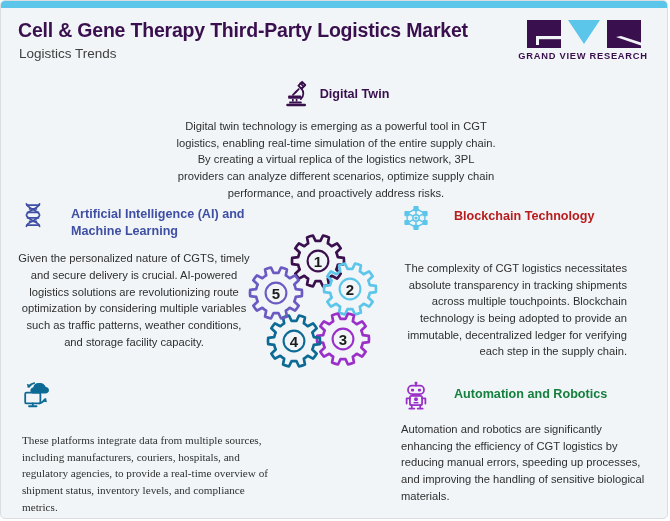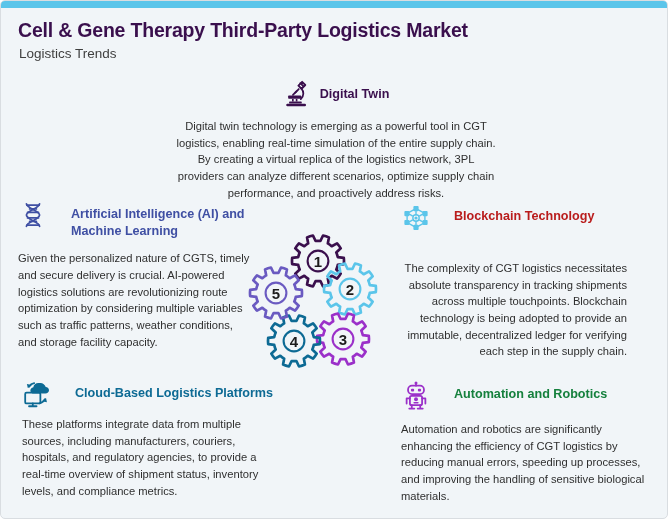--- a/index.html
+++ b/index.html
@@ -60,31 +60,31 @@
 
   
   #sec-digital-twin{left:175px;top:78px;width:320px;text-align:center;}
   #sec-digital-twin .sec-head{justify-content:center;align-items:center;gap:7px;}
   #sec-digital-twin .sec-title{color:#3a0f4d;padding-top:0;text-align:right;}
   #sec-digital-twin .sec-body{margin-top:9px;}
 
   
   #sec-ai{left:17px;top:200px;width:258px;}
   #sec-ai .sec-title{color:#3f4fa3;}
-  #sec-ai .sec-body{margin-top:11px;width:232px;}
+  #sec-ai .sec-body{margin-top:11px;width:232px;text-align:center;}
 
   
   #sec-blockchain{left:400px;top:202px;width:255px;}
   #sec-blockchain .sec-title{color:#b91c1c;}
   #sec-blockchain .sec-body{margin-top:27px;width:226px;text-align:right;}
 
   
   #sec-cloud{left:21px;top:379px;width:270px;}
   #sec-cloud .sec-title{color:#0d6a94;}
-  #sec-cloud .sec-body{margin-top:6px;width:250px;}
+  #sec-cloud .sec-body{margin-top:22px;width:250px;font-family:Liberation Serif, serif;}
 
   
   #sec-automation{left:400px;top:380px;width:255px;}
   #sec-automation .sec-title{color:#15803d;}
   #sec-automation .sec-body{margin-top:10px;width:244px;}
 
   
   #gear-cluster{position:absolute;left:245px;top:232px;width:132px;height:140px;}
   .gear-num{
     font-family:"Liberation Sans",sans-serif;
@@ -96,20 +96,31 @@
 <body>
 
 <div id="infographic">
 
   <div id="top-accent"></div>
 
   <div id="header">
     <div id="page-title">Cell &amp; Gene Therapy Third-Party Logistics Market</div>
     <div id="page-subtitle">Logistics Trends</div>
 
+    <div id="logo">
+      <svg id="logo-mark" viewBox="0 0 114 28">
+        <rect x="0" y="0" width="34" height="28" fill="#3a0f4d"></rect>
+        <rect x="9" y="16" width="25" height="3.2" fill="#f1f5f8"></rect>
+        <rect x="9" y="16" width="3" height="9" fill="#f1f5f8"></rect>
+        <polygon points="41,0 73,0 57,24" fill="#5bc5ea"></polygon>
+        <rect x="80" y="0" width="34" height="28" fill="#3a0f4d"></rect>
+        <polygon points="89,17 114,25.5 114,22.5 94,16" fill="#f1f5f8"></polygon>
+      </svg>
+      <div id="logo-text">GRAND VIEW RESEARCH</div>
+    </div>
   </div>
 
   <div class="section" id="sec-digital-twin">
     <div class="sec-head">
       <svg class="sec-icon" viewBox="0 0 32 32">
         <g fill="none" stroke="#3a0f4d" stroke-width="1.9" stroke-linecap="round" stroke-linejoin="round">
           <path d="M18.5 4.5 L21.8 7.8"></path>
           <path d="M20.4 3 L16.4 7 L19.8 10.4 L23.8 6.4 Z"></path>
           <path d="M19.4 10 C22.6 13.2 22.4 18.4 19 21.4"></path>
           <path d="M13 14.5 L16.8 10.7"></path>
@@ -174,21 +185,20 @@
         <g fill="none" stroke="#0d6a94" stroke-width="1.9" stroke-linecap="round">
           <rect x="3.4" y="13.4" width="16.2" height="11.6" rx="1.4"></rect>
           <path d="M11.5 25 L11.5 27.6"></path>
           <path d="M7.5 28 L15.5 28"></path>
           <path d="M7.5 7.2 C8.8 5 10.8 3.8 13 3.4"></path>
           <path d="M24.5 20.5 C23.3 23 21.2 24.5 18.8 25"></path>
         </g>
         <polygon points="5.2,4.2 10.6,5.2 6.2,8.6" fill="#0d6a94"></polygon>
         <polygon points="26.6,23.6 21.2,22.6 25.6,19.2" fill="#0d6a94"></polygon>
       </svg>
-      <div class="sec-title">Cloud-Based Logistics Platforms</div>
     </div>
     <div class="sec-body">These platforms integrate data from multiple sources, including manufacturers, couriers, hospitals, and regulatory agencies, to provide a real-time overview of shipment status, inventory levels, and compliance metrics.</div>
   </div>
 
   <div class="section" id="sec-automation">
     <div class="sec-head">
       <svg class="sec-icon" viewBox="0 0 32 32">
         <g fill="none" stroke="#9b30c9" stroke-width="1.9" stroke-linecap="round" stroke-linejoin="round">
           <path d="M16 2.2 L16 5"></path>
           <rect x="7.5" y="5" width="17" height="9" rx="4.2"></rect>

